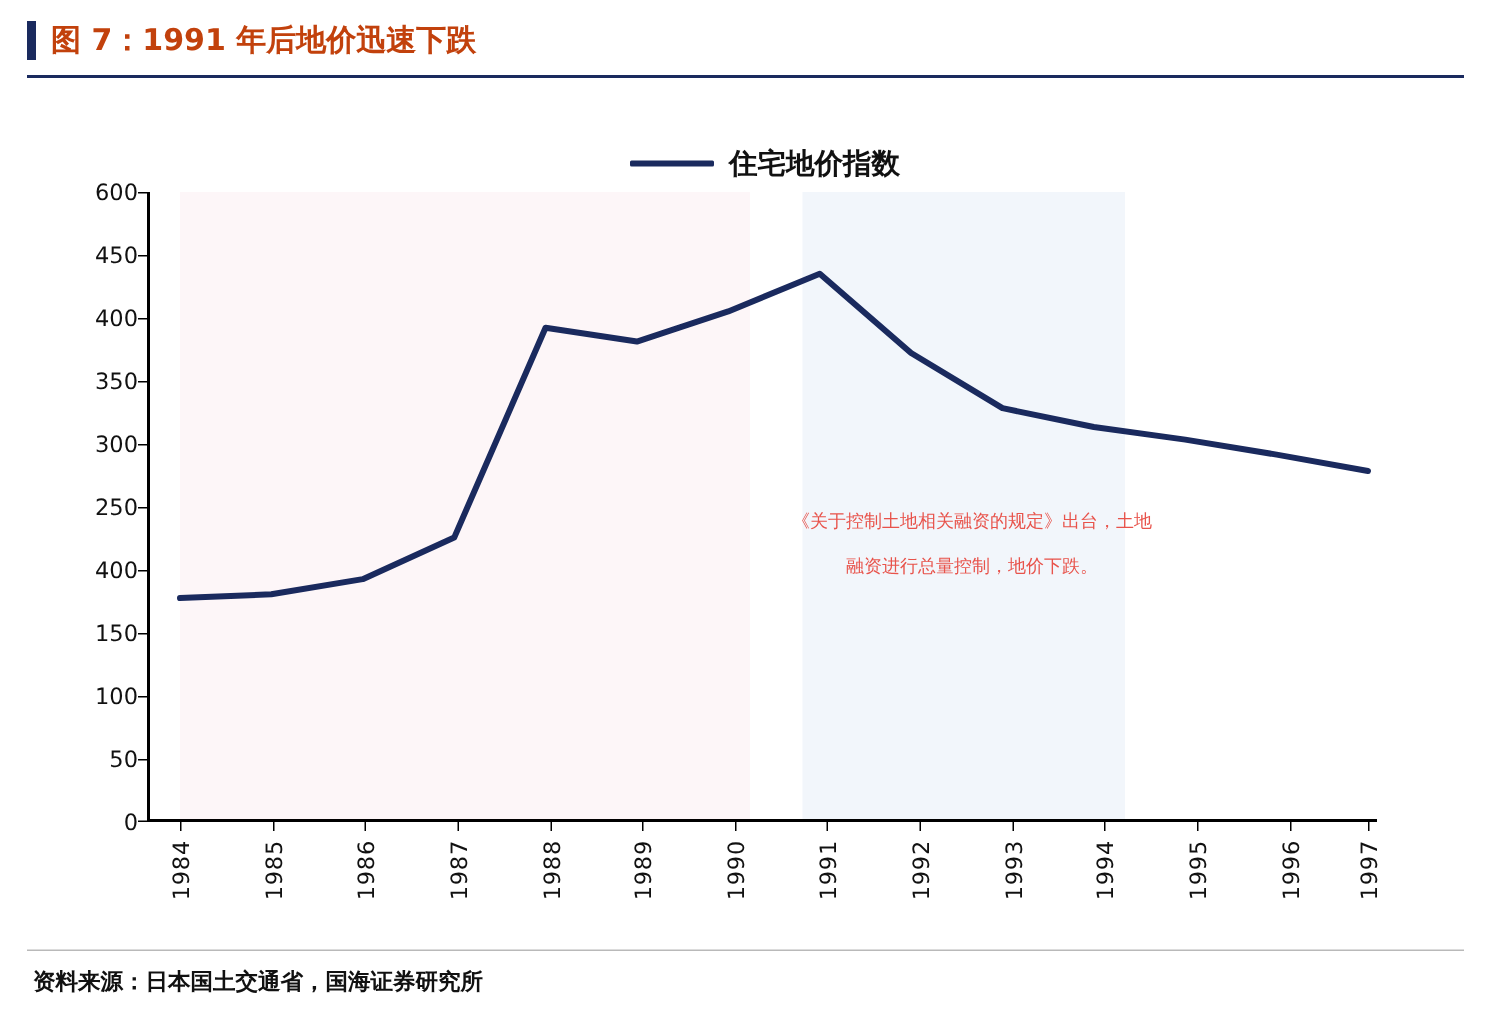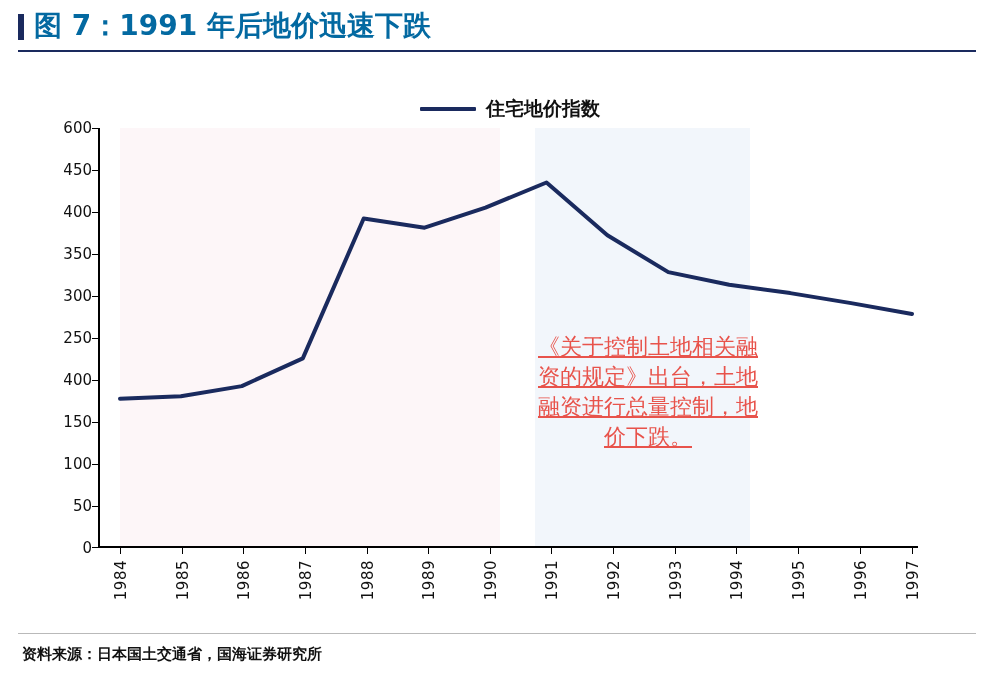--- a/index.html
+++ b/index.html
@@ -16,21 +16,21 @@
   
   .title-bar{
     position:absolute;left:18px;top:10px;width:958px;height:38px;
   }
   .title-accent{
     position:absolute;left:0;top:4px;width:6px;height:26px;background:#1a2a5e;
   }
   .title-text{
     position:absolute;left:16px;top:0px;
     font-family:"DejaVu Sans", sans-serif;
-    font-weight:bold;font-size:28px;line-height:32px;color:#0369a1;
+    font-weight:bold;font-size:20px;line-height:32px;color:#c2410c;
     white-space:nowrap;
   }
   .title-rule{
     position:absolute;left:18px;top:50px;width:958px;height:2px;background:#1a2a5e;
   }
 
   
   .footer-rule{
     position:absolute;left:18px;top:633px;width:958px;height:1px;background:#b9b9b9;
   }
@@ -83,21 +83,21 @@
   .legend-line{width:56px;height:4px;background:#1a2a5e;border-radius:1px;}
   .legend-label{
     font-family:"DejaVu Sans", sans-serif;font-weight:bold;font-size:19px;color:#111;
     white-space:nowrap;
   }
 
   
   .annot{
     position:absolute;
     font-family:"DejaVu Sans", sans-serif;
-    color:#e8534b;font-size:22px;line-height:30px;text-align:center;text-decoration:underline;
+    color:#e8534b;font-size:12px;line-height:30px;text-align:center;
   }
   .annot-left{left:186px;top:434px;width:240px;}
   .annot-right{left:528px;top:332px;width:240px;}
 
   svg.curve{position:absolute;left:0;top:0;width:994px;height:690px;overflow:visible;}
 </style>
 </head>
 <body>
 
 <div class="figure-wrap">

